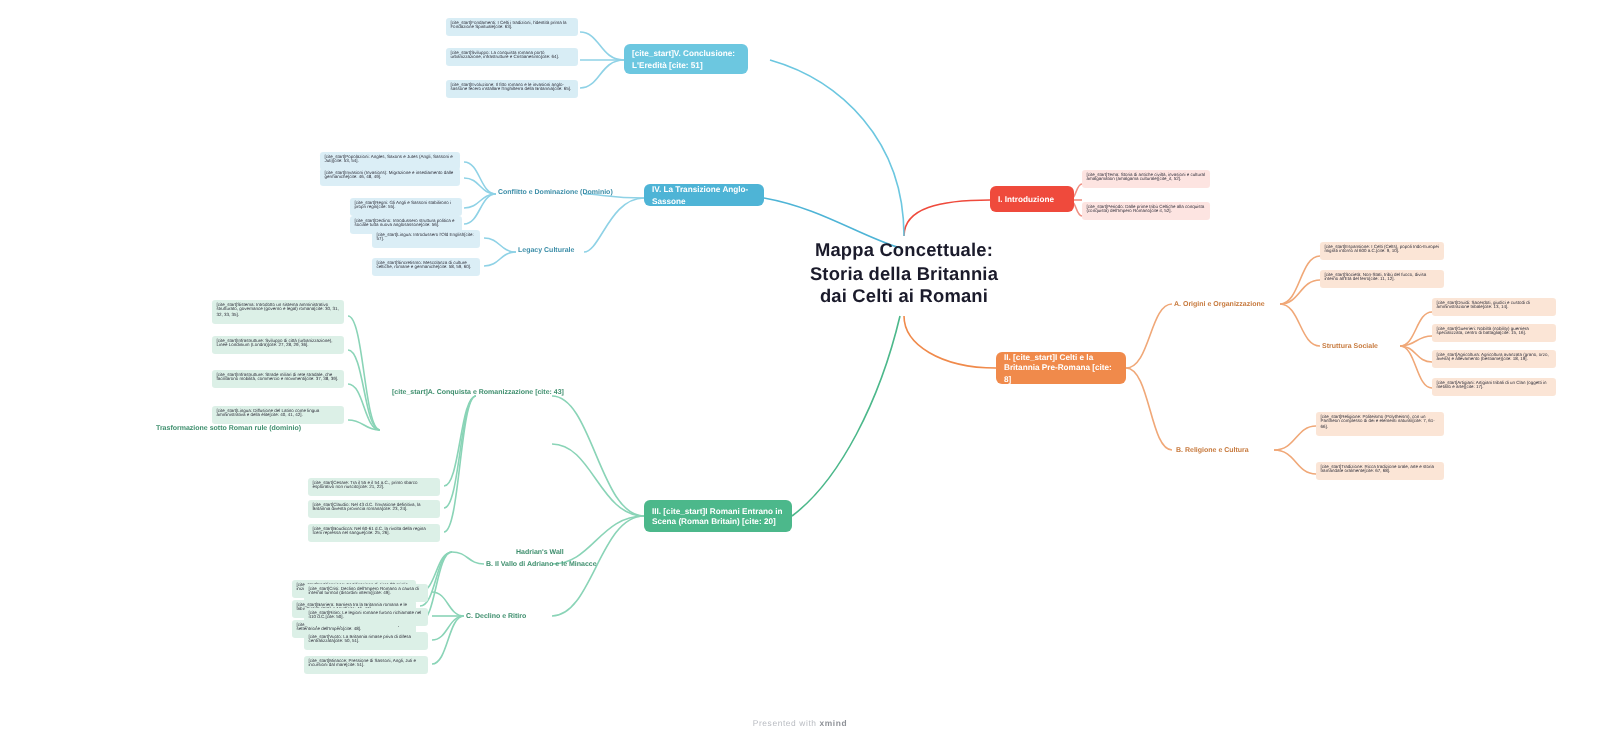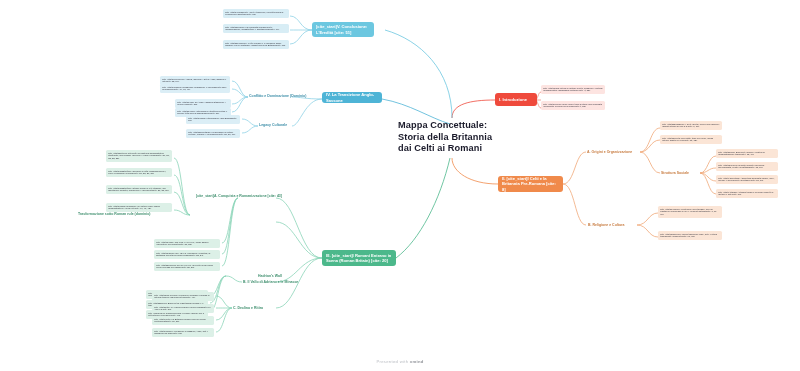--- a/index.html
+++ b/index.html
@@ -9,21 +9,21 @@
     -webkit-font-smoothing:antialiased;
   }
   #canvas{position:relative;width:800px;height:371px;}
   svg#wires{position:absolute;left:0;top:0;width:800px;height:371px;pointer-events:none;}
 
   .node{position:absolute;box-sizing:border-box;}
 
   
   .root{
     left:398px;top:120px;width:108px;
-    color:#1b1b2b;
+    text-align:center;color:#1b1b2b;
     font-weight:bold;font-size:9.2px;line-height:11.6px;
     letter-spacing:.1px;
   }
 
   
   .pill{
     border-radius:3px;padding:3px 4px;color:#ffffff;
     font-size:4.1px;line-height:5.3px;font-weight:bold;
     display:flex;align-items:center;
   }

